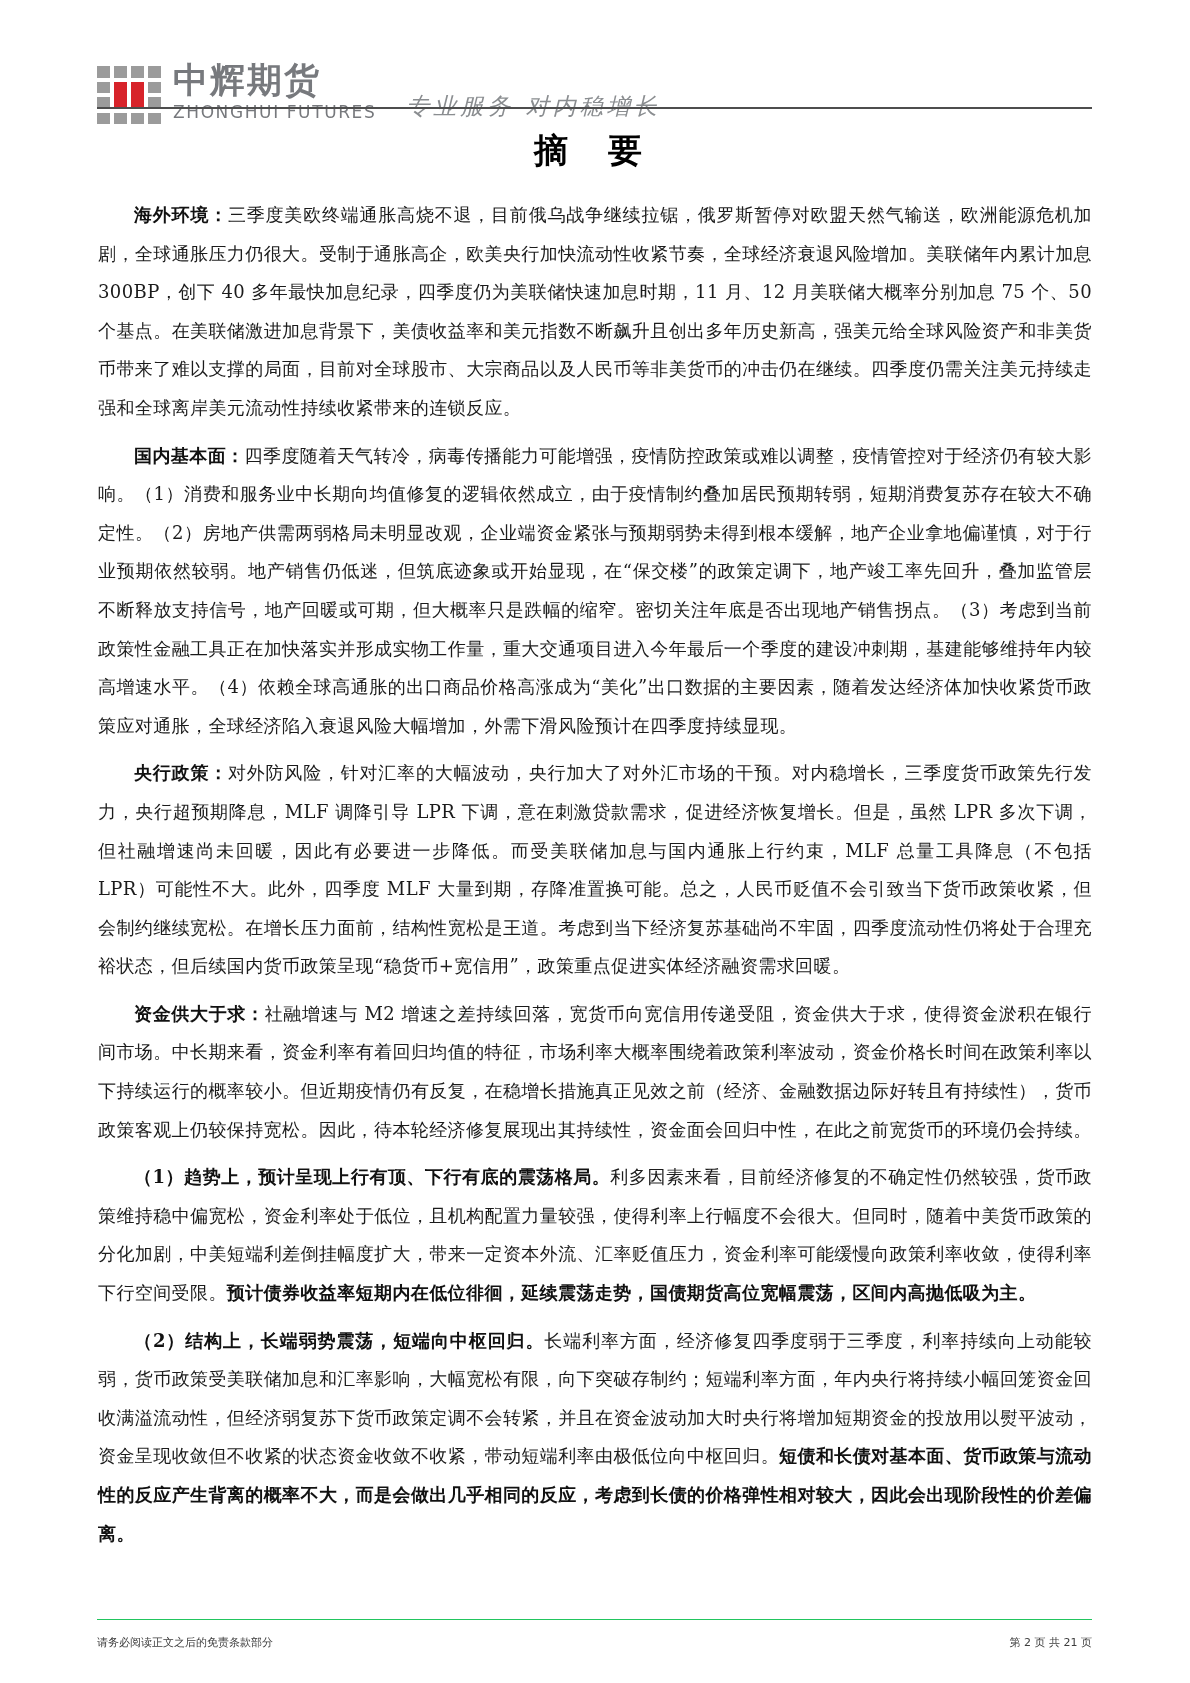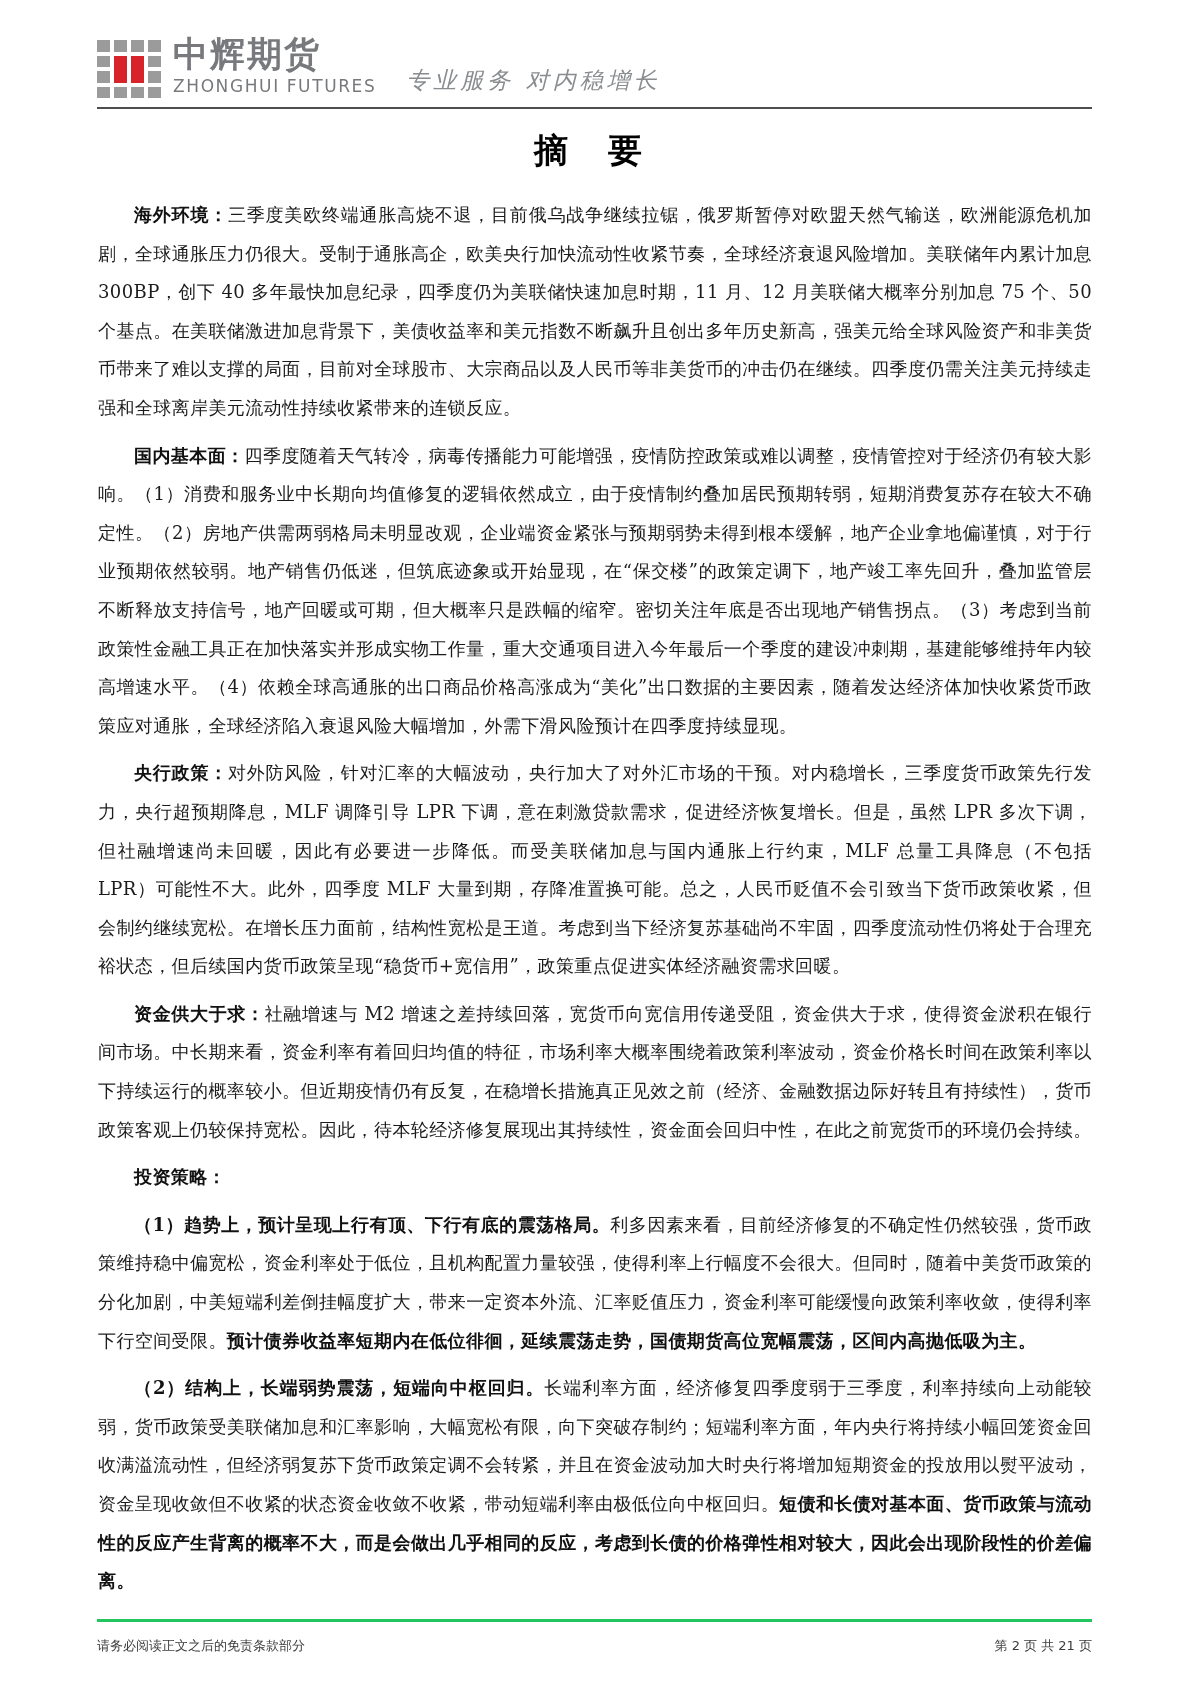--- a/index.html
+++ b/index.html
@@ -21,21 +21,21 @@
     top:34px; left:97px; right:98px;
     height:74px;
     display:flex;
     align-items:flex-start;
   }
   .header-rule {
     position:absolute;
     top:107px; left:97px; right:98px;
     border-top:2px solid #4d4d4d;
   }
-  .logo-wrap { display:flex; align-items:flex-start; }
+  .logo-wrap { display:flex; align-items:flex-start;margin-top:26px; }
   .logo-grid {
     width:64px; height:58px;
     margin-top:6px;
     display:grid;
     grid-template-columns:repeat(4,1fr);
     grid-template-rows:repeat(4,1fr);
     gap:4px;
   }
   .logo-grid .sq { background:#9b9b9b; }
   .logo-grid .bar-a { background:#d7232a; grid-column:2; grid-row:2 / span 2; }
@@ -87,26 +87,26 @@
     letter-spacing:0.4px;
     margin:8px 0 9px 0;
   }
   .body-para b { font-weight:bold; color:#111; }
 
   
   .footer {
     position:absolute;
     left:97px; right:98px;
     top:1619px;
-    border-top:3px solid #22c55e;
+    border-top:1px solid #22c55e;
     padding-top:15px;
     display:flex;
     justify-content:space-between;
     font-family:"DejaVu Sans","Liberation Sans",sans-serif;
-    font-size:13px;
+    font-size:11px;
     color:#3c3c3c;
   }
 </style>
 </head>
 <body>
 
 <div class="page">
 
   <div class="header">
     <div class="logo-wrap">
@@ -147,23 +147,20 @@
     </p>
 
     <p class="body-para">
       <b>央行政策：</b><span>对外防风险，针对汇率的大幅波动，央行加大了对外汇市场的干预。对内稳增长，三季度货币政策先行发力，央行超预期降息，MLF 调降引导 LPR 下调，意在刺激贷款需求，促进经济恢复增长。但是，虽然 LPR 多次下调，但社融增速尚未回暖，因此有必要进一步降低。而受美联储加息与国内通胀上行约束，MLF 总量工具降息（不包括 LPR）可能性不大。此外，四季度 MLF 大量到期，存降准置换可能。总之，人民币贬值不会引致当下货币政策收紧，但会制约继续宽松。在增长压力面前，结构性宽松是王道。考虑到当下经济复苏基础尚不牢固，四季度流动性仍将处于合理充裕状态，但后续国内货币政策呈现“稳货币+宽信用”，政策重点促进实体经济融资需求回暖。</span>
     </p>
 
     <p class="body-para">
       <b>资金供大于求：</b><span>社融增速与 M2 增速之差持续回落，宽货币向宽信用传递受阻，资金供大于求，使得资金淤积在银行间市场。中长期来看，资金利率有着回归均值的特征，市场利率大概率围绕着政策利率波动，资金价格长时间在政策利率以下持续运行的概率较小。但近期疫情仍有反复，在稳增长措施真正见效之前（经济、金融数据边际好转且有持续性），货币政策客观上仍较保持宽松。因此，待本轮经济修复展现出其持续性，资金面会回归中性，在此之前宽货币的环境仍会持续。</span>
     </p>
 
-    <p class="body-para">
-      <b>投资策略：</b>
-    </p>
 
     <p class="body-para">
       <b>（1）趋势上，预计呈现上行有顶、下行有底的震荡格局。</b><span>利多因素来看，目前经济修复的不确定性仍然较强，货币政策维持稳中偏宽松，资金利率处于低位，且机构配置力量较强，使得利率上行幅度不会很大。但同时，随着中美货币政策的分化加剧，中美短端利差倒挂幅度扩大，带来一定资本外流、汇率贬值压力，资金利率可能缓慢向政策利率收敛，使得利率下行空间受限。</span><b>预计债券收益率短期内在低位徘徊，延续震荡走势，国债期货高位宽幅震荡，区间内高抛低吸为主。</b>
     </p>
 
     <p class="body-para">
       <b>（2）结构上，长端弱势震荡，短端向中枢回归。</b><span>长端利率方面，经济修复四季度弱于三季度，利率持续向上动能较弱，货币政策受美联储加息和汇率影响，大幅宽松有限，向下突破存制约；短端利率方面，年内央行将持续小幅回笼资金回收满溢流动性，但经济弱复苏下货币政策定调不会转紧，并且在资金波动加大时央行将增加短期资金的投放用以熨平波动，资金呈现收敛但不收紧的状态资金收敛不收紧，带动短端利率由极低位向中枢回归。</span><b>短债和长债对基本面、货币政策与流动性的反应产生背离的概率不大，而是会做出几乎相同的反应，考虑到长债的价格弹性相对较大，因此会出现阶段性的价差偏离。</b>
     </p>
 
   </div>

